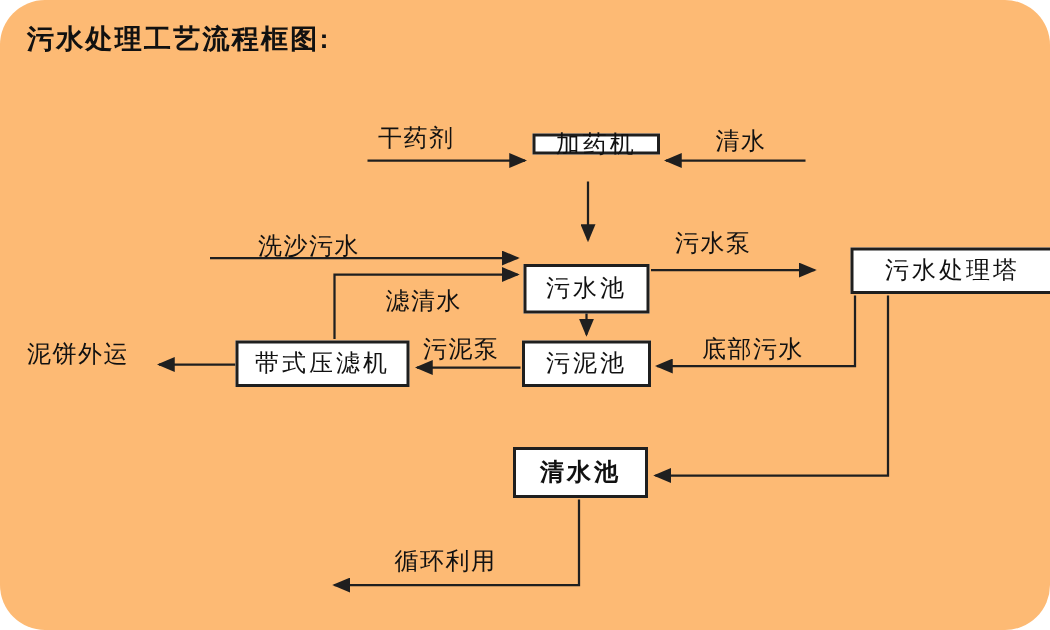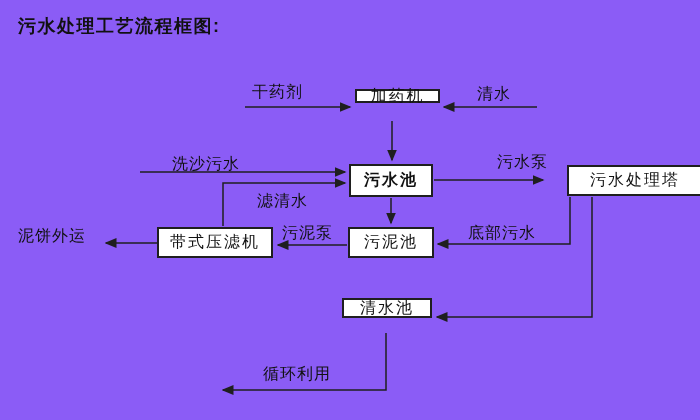--- a/index.html
+++ b/index.html
@@ -1,24 +1,25 @@
 <!DOCTYPE html>
 <html><head>
 <meta charset="utf-8">
 <style>
   * { margin: 0; padding: 0; box-sizing: border-box; }
   html, body { background: #ffffff; }
   .canvas {
     position: relative;
     width: 700px;
     height: 420px;
-    background: #8b5cf6;
+    background: #fdba74;
     font-family: "Liberation Sans", "DejaVu Sans", sans-serif;
     color: #000000;
     overflow: hidden;
+    border-radius: 30px;
   }
   .diagram-title {
     position: absolute;
     left: 18px;
     top: 14px;
     font-size: 18px;
     font-weight: bold;
     letter-spacing: 1.5px;
     color: #111111;
     white-space: nowrap;
@@ -43,30 +44,30 @@
     color: #111111;
   }
   .edge-label {
     position: absolute;
     font-size: 16px;
     letter-spacing: 1px;
     white-space: nowrap;
     color: #111111;
   }
   #node-dosing     { left: 355px; top:  89px; width:  85px; height: 14px; }
-  #node-sewage     { left: 349px; top: 164px; width:  84px; height: 33px; font-weight: bold; }
+  #node-sewage     { left: 349px; top: 176px; width:  84px; height: 33px; }
   #node-tower      { left: 567px; top: 165px; width: 136px; height: 31px; }
   #node-sludge     { left: 348px; top: 227px; width:  86px; height: 31px; }
   #node-press      { left: 157px; top: 227px; width: 116px; height: 31px; }
-  #node-cleanpool  { left: 342px; top: 298px; width:  90px; height: 20px; }
+  #node-cleanpool  { left: 342px; top: 298px; width:  90px; height: 34px; font-weight: bold; }
 
   #lbl-dry-chemical   { left: 252px; top:  82px; }
   #lbl-clean-water    { left: 477px; top:  84px; text-align: right; }
   #lbl-sand-sewage    { left: 172px; top: 154px; }
-  #lbl-sewage-pump    { left: 450px; top: 152px; margin-left: 47px; }
+  #lbl-sewage-pump    { left: 450px; top: 152px; }
   #lbl-filtered-water { left: 257px; top: 191px; }
   #lbl-sludge-pump    { left: 282px; top: 223px; }
   #lbl-bottom-sewage  { left: 468px; top: 223px; }
   #lbl-mud-cake       { left:  18px; top: 226px; }
   #lbl-recycle        { left: 263px; top: 364px; }
 </style>
 </head>
 <body>
 
 <div class="canvas">

